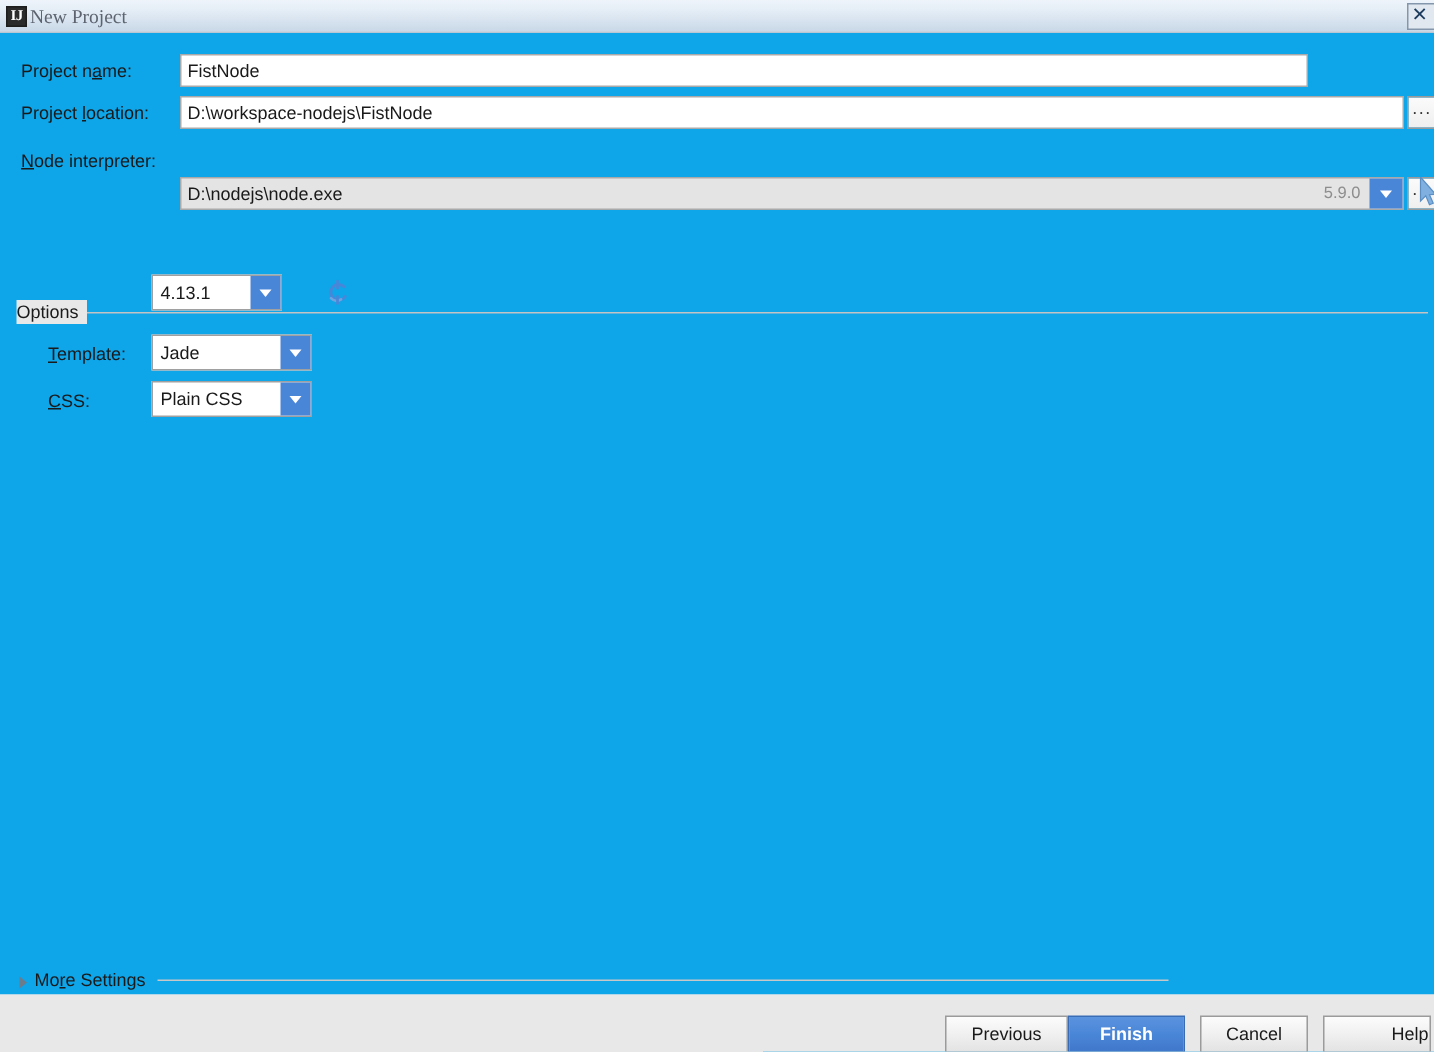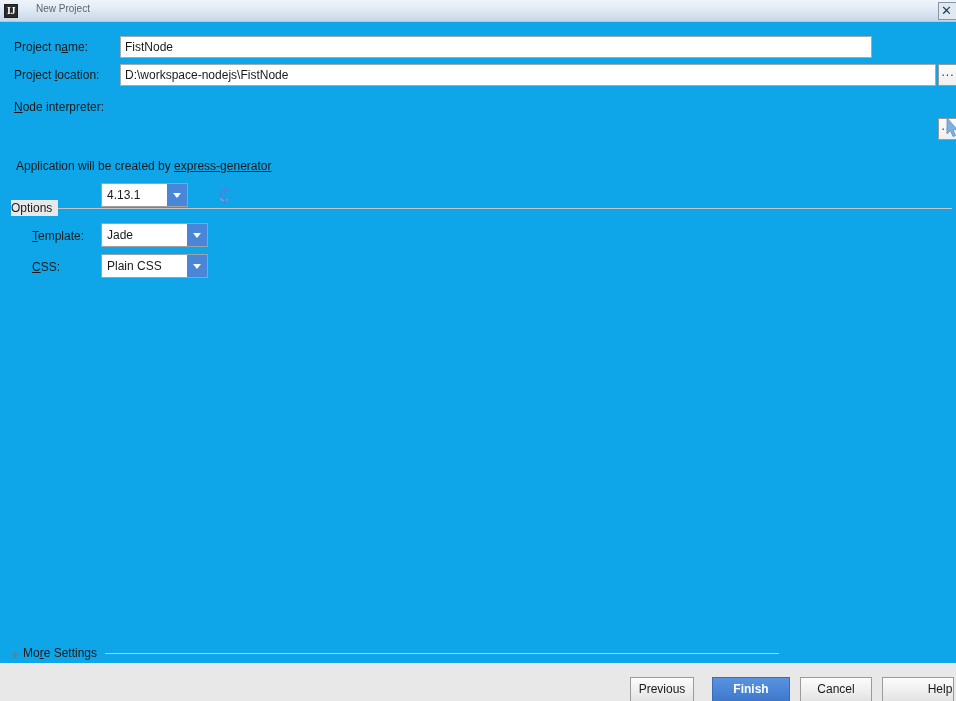--- a/index.html
+++ b/index.html
@@ -47,24 +47,25 @@
     color: #ffffff;
     font-family: "Liberation Serif", serif;
     font-size: 10px;
     font-weight: bold;
     line-height: 12px;
     text-align: center;
     letter-spacing: -0.5px;
   }
   #window-title {
     position: absolute;
-    left: 36px; top: 3px;
-    font-size: 10px;
+    left: 20px; top: 3px;
+    font-size: 13px;
     color: #5d6470;
     white-space: nowrap;
+    font-family: Liberation Serif, serif;
   }
   #close-button {
     position: absolute;
     left: 938px; top: 2px;
     width: 22px; height: 18px;
     background: #e2e8ef;
     border: 1px solid #8496ab;
     box-sizing: border-box;
     overflow: hidden;
   }
@@ -342,23 +343,27 @@
 
     <div class="row" style="left:0; top:42px; width:956px;">
       <span class="lbl" style="left:14px; top:0;"><span>Project </span><u>l</u><span>ocation:</span></span>
       <div class="textfield" style="left:120px; top:0; width:816px; height:22px;" placeholder="">D:\workspace-nodejs\FistNode</div>
       <div class="browse-btn" style="left:938px; top:0;">...</div>
     </div>
 
     <div class="row" style="left:0; top:74px; width:956px; height:24px;">
       <span class="lbl" style="left:14px; top:0;"><span></span><u>N</u><span>ode interpreter:</span></span>
     </div>
+    <div id="node-interp-combo">
+      <div class="value">D:\nodejs\node.exe</div>
+      <div class="ver">5.9.0</div>
+      <div class="arrow-btn"></div>
+    </div>
     <div class="browse-btn" style="left:938px; top:96px;">...</div>
 
-    <div id="hint-line"><span>Application will be created by </span><span class="link">express-generator</span></div>
 
     <div class="combo" style="left:101px; top:161px; width:87px;">
       <div class="value">4.13.1</div>
       <div class="arrow-btn"></div>
     </div>
     <div id="refresh-icon">
       <svg width="18" height="18" viewBox="0 0 18 18" aria-hidden="true">
         <path d="M13.4 5.2 A5.2 5.2 0 1 0 14.1 11.6" fill="none" stroke="#4a86d8" stroke-width="1.9" stroke-linecap="round"></path>
         <path d="M4.6 12.8 A5.2 5.2 0 0 0 11.4 13.6" fill="none" stroke="#6fa3e0" stroke-width="1.7" stroke-linecap="round"></path>
         <path d="M9 1.4 L9 6.2" stroke="#4a86d8" stroke-width="1.8" stroke-linecap="round"></path>
@@ -389,21 +394,21 @@
 
   </div>
 
   <div id="more-settings">
     <span class="tri"></span>
     <span class="ms-label"><span>Mo</span><u>r</u><span>e Settings</span></span>
     <span class="line"></span>
   </div>
 
   <div id="footer">
-    <div class="btn" style="left:630px; width:64px;">Previous</div>
+    <div class="btn" style="left:630px; width:82px;">Previous</div>
     <div class="btn primary" style="left:712px; width:78px;">Finish</div>
     <div class="btn" style="left:800px; width:72px;">Cancel</div>
     <div class="btn" style="left:882px; width:72px;padding-left:44px;">Help</div>
   </div>
 
   <div id="cursor">
     <svg width="12" height="20" viewBox="0 0 12 20" aria-hidden="true">
       <path d="M1 0 L1 16 L4.5 12.5 L7 18.5 L9.5 17.5 L7 11.8 L11 11.5 Z" fill="#7fb0e0" stroke="#5b8fc4" stroke-width="0.8"></path>
     </svg>
   </div>

